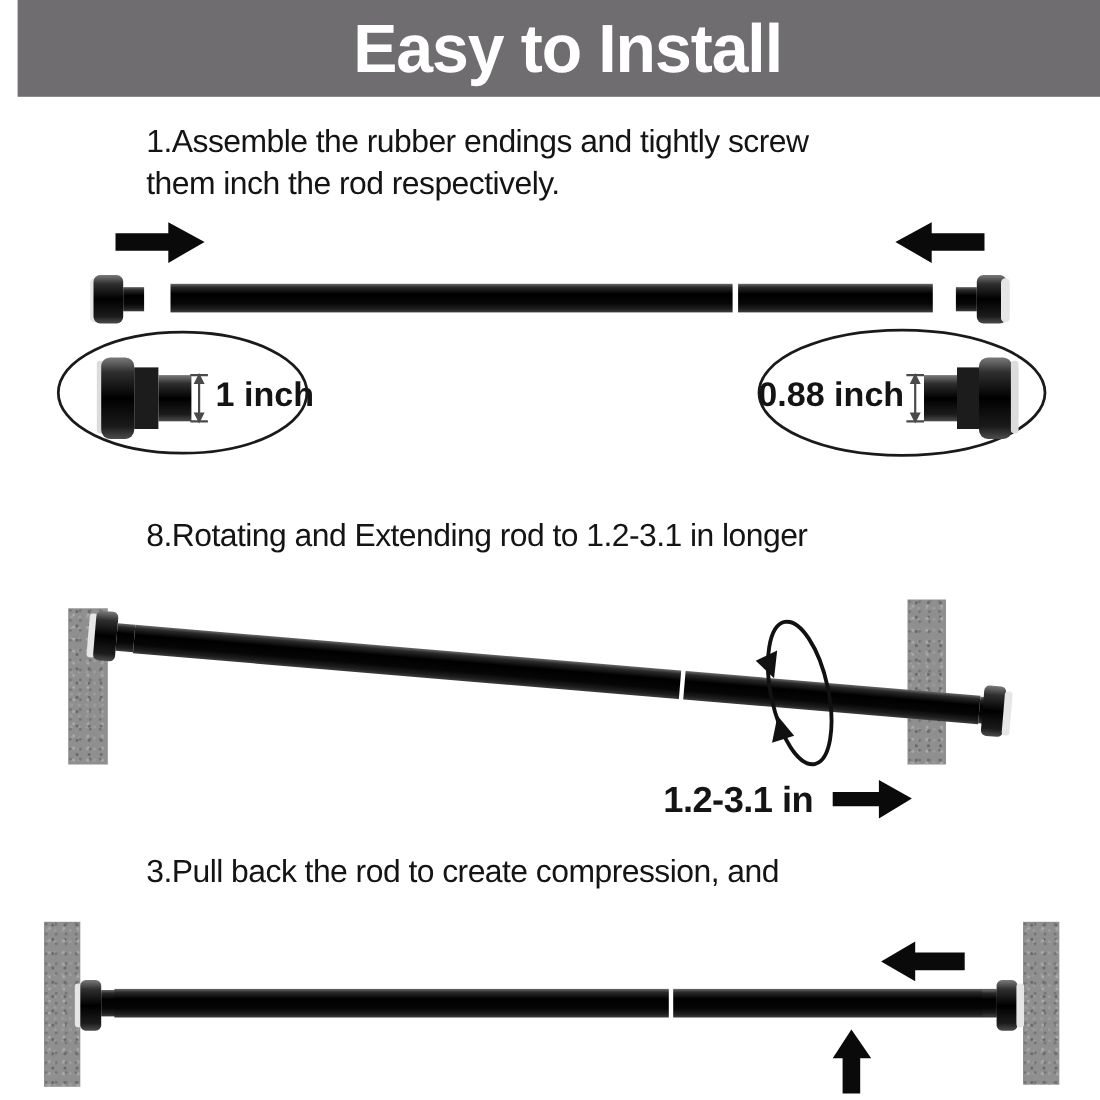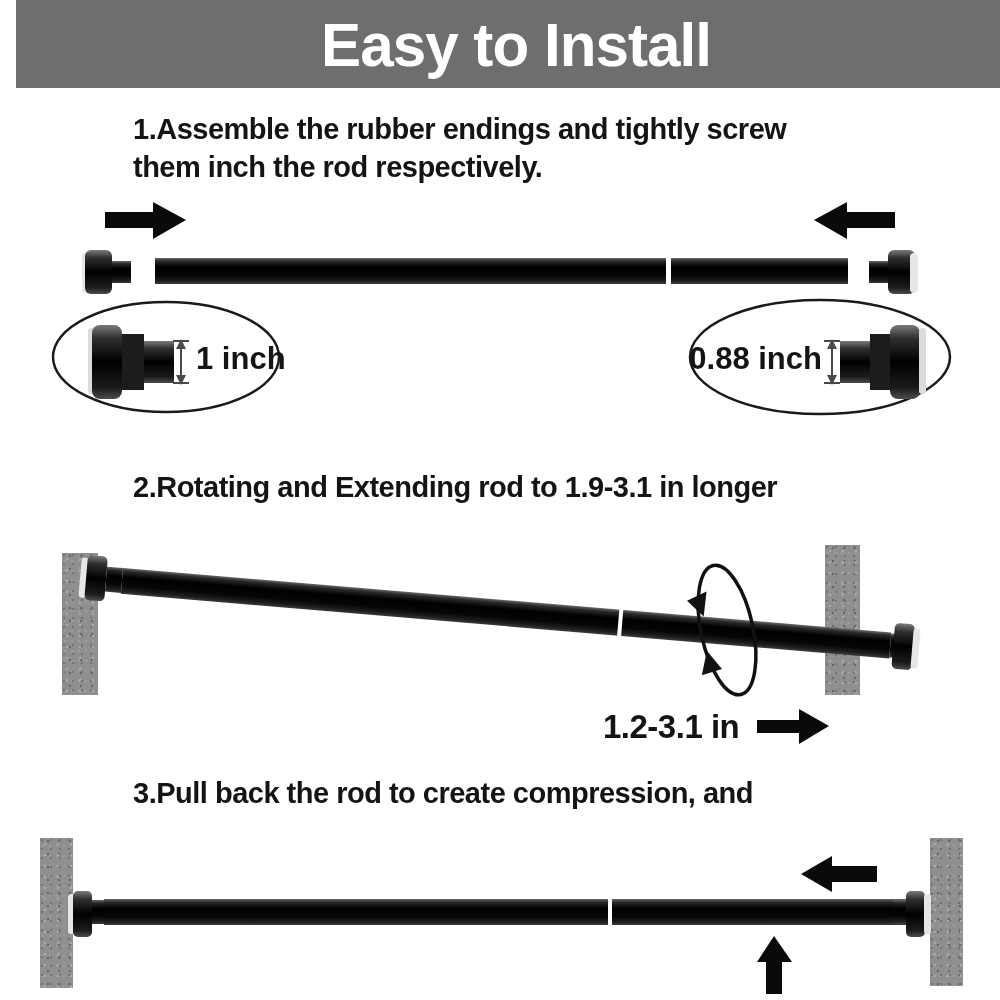--- a/index.html
+++ b/index.html
@@ -2,21 +2,21 @@
 <html><head>
 <meta charset="utf-8">
 <style>
   html,body{margin:0;padding:0;background:#fff;}
   .canvas{position:relative;width:1000px;height:1000px;background:#ffffff;overflow:hidden;
           font-family:"Liberation Sans",sans-serif;}
   .banner{position:absolute;left:0;top:0;width:1000px;height:88px;background:#6f6d70;
           display:flex;align-items:center;justify-content:center;margin-left:16px;}
   .banner-title{font-weight:800;font-size:62px;color:#ffffff;letter-spacing:-1px;
                 transform:scaleX(.97);white-space:nowrap;}
-  .step-line{position:absolute;font-weight:700;font-size:29px;line-height:38px;color:#141414;
+  .step-line{position:absolute;font-weight:400;font-size:29px;line-height:38px;color:#141414;
              letter-spacing:-.5px;white-space:nowrap;}
   .wall{position:absolute;background-color:#8f8f8f;
         background-image:
           radial-gradient(circle at 2px 2px,#737373 1px,transparent 1.6px),
           radial-gradient(circle at 5px 6px,#ababab 1px,transparent 1.6px),
           radial-gradient(circle at 8px 3px,#666666 1px,transparent 1.6px),
           radial-gradient(circle at 3px 8px,#9d9d9d 1px,transparent 1.6px);
         background-size:9px 9px,13px 11px,11px 13px,7px 10px;}
   .illus{position:absolute;left:0;}
   svg text{font-family:"Liberation Sans",sans-serif;}
@@ -45,21 +45,21 @@
       </linearGradient>
     </defs>
   </svg>
 
   <div class="banner">
     <div class="banner-title">Easy to Install</div>
   </div>
 
   <div class="step-line" style="left:133px;top:110px">1.Assemble the rubber endings and tightly screw</div>
   <div class="step-line" style="left:133px;top:148px">them inch the rod respectively.</div>
-  <div class="step-line" style="left:133px;top:468px">2.Rotating and Extending rod to 1.9-3.1 in longer</div>
+  <div class="step-line" style="left:133px;top:468px">8.Rotating and Extending rod to 1.2-3.1 in longer</div>
   <div class="step-line" style="left:133px;top:774px">3.Pull back the rod to create compression, and</div>
 
   <svg class="illus" style="top:195px" width="1000" height="250" viewBox="0 195 1000 250">
 
     <polygon points="105,212 153,212 153,202 186,220 153,239 153,228 105,228" fill="#0a0a0a"></polygon>
     <polygon points="895,212 847,212 847,202 814,220 847,239 847,228 895,228" fill="#0a0a0a"></polygon>
 
     <g>
       <rect x="82" y="253" width="8" height="40" rx="4" fill="#e6e6e6"></rect>
       <rect x="85" y="250" width="27" height="44" rx="6" fill="url(#capGrad)"></rect>

